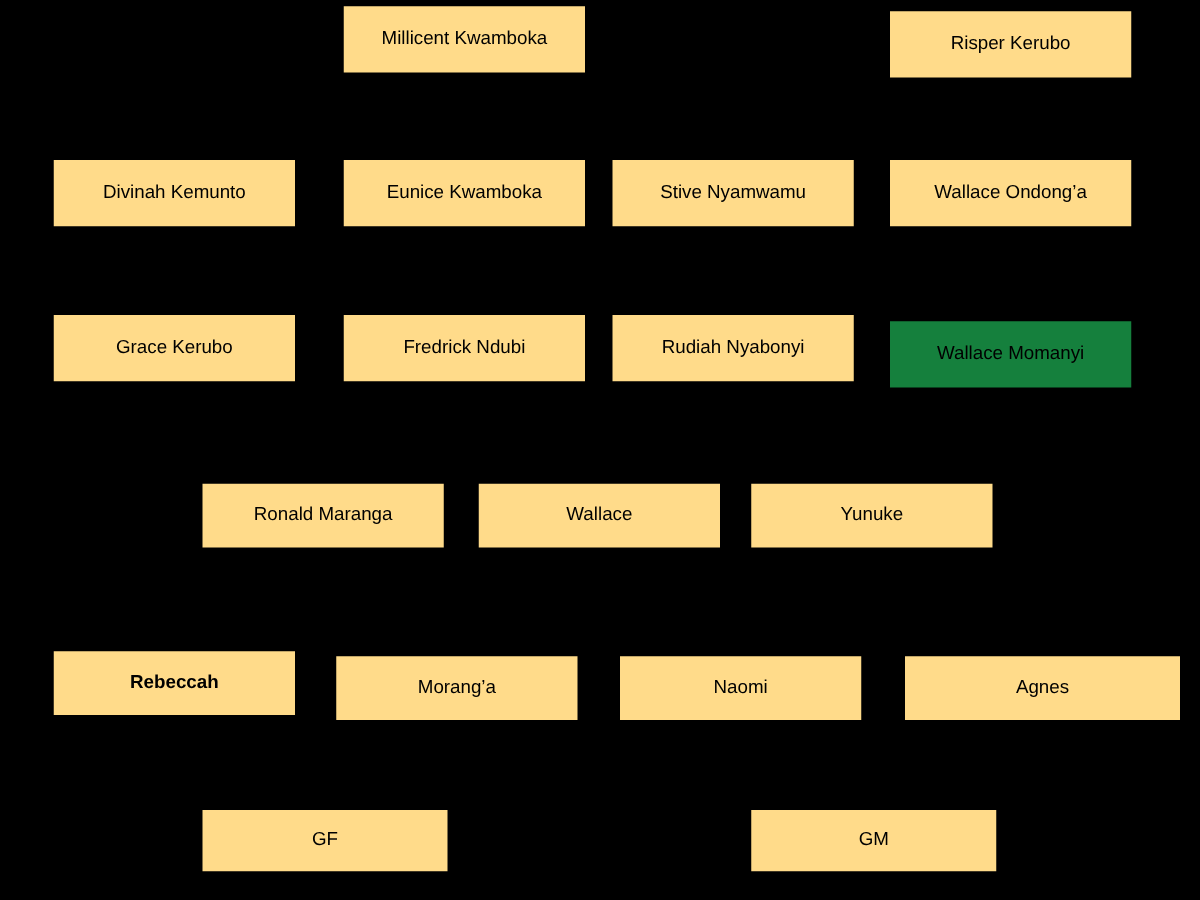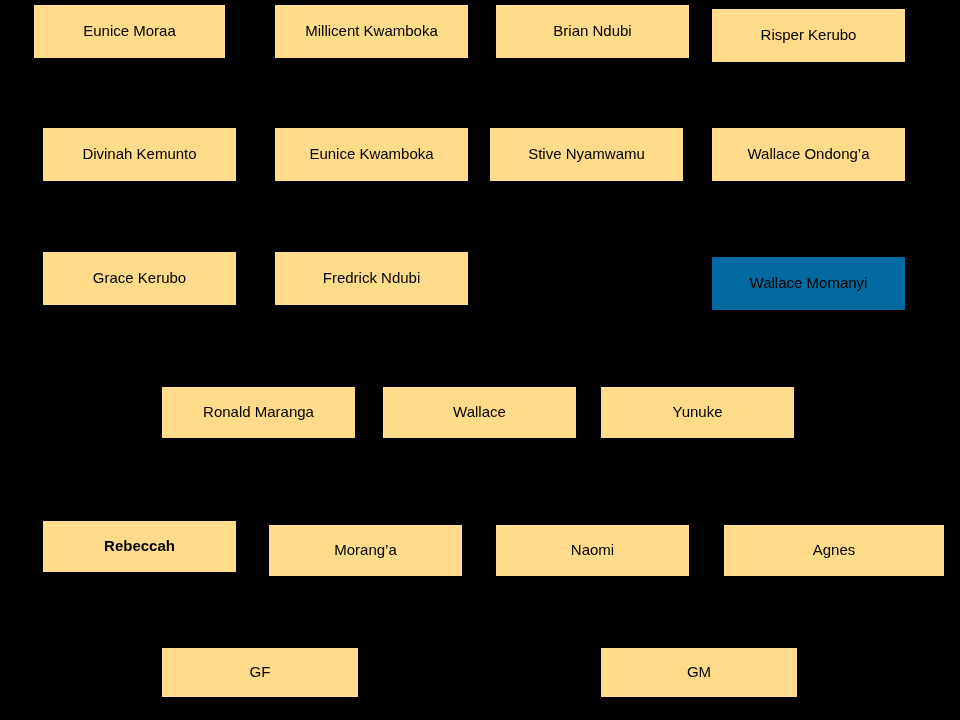--- a/index.html
+++ b/index.html
@@ -31,31 +31,30 @@
     text-align: center;
     box-sizing: border-box;
     line-height: 1.1;
     white-space: nowrap;
   }
 </style>
 </head>
 <body>
 
 <div id="canvas">
-    <div class="node" style="left: 34px; top: 5px; width: 191px; height: 53px; background: rgb(255, 219, 138); color: rgb(0, 0, 0);">Eunice Moraa</div>
     <div class="node" style="left: 275px; top: 5px; width: 193px; height: 53px; background: rgb(255, 219, 138); color: rgb(0, 0, 0);">Millicent Kwamboka</div>
-    <div class="node" style="left: 496px; top: 5px; width: 193px; height: 53px; background: rgb(255, 219, 138); color: rgb(0, 0, 0);">Brian Ndubi</div>
     <div class="node" style="left: 712px; top: 9px; width: 193px; height: 53px; background: rgb(255, 219, 138); color: rgb(0, 0, 0);">Risper Kerubo</div>
     <div class="node" style="left: 43px; top: 128px; width: 193px; height: 53px; background: rgb(255, 219, 138); color: rgb(0, 0, 0);">Divinah Kemunto</div>
     <div class="node" style="left: 275px; top: 128px; width: 193px; height: 53px; background: rgb(255, 219, 138); color: rgb(0, 0, 0);">Eunice Kwamboka</div>
     <div class="node" style="left: 490px; top: 128px; width: 193px; height: 53px; background: rgb(255, 219, 138); color: rgb(0, 0, 0);">Stive Nyamwamu</div>
     <div class="node" style="left: 712px; top: 128px; width: 193px; height: 53px; background: rgb(255, 219, 138); color: rgb(0, 0, 0);">Wallace Ondong’a</div>
     <div class="node" style="left: 43px; top: 252px; width: 193px; height: 53px; background: rgb(255, 219, 138); color: rgb(0, 0, 0);">Grace Kerubo</div>
     <div class="node" style="left: 275px; top: 252px; width: 193px; height: 53px; background: rgb(255, 219, 138); color: rgb(0, 0, 0);">Fredrick Ndubi</div>
-    <div class="node" style="left: 712px; top: 257px; width: 193px; height: 53px; background: #0369a1; color: rgb(0, 0, 0);">Wallace Momanyi</div>
+    <div class="node" style="left: 490px; top: 252px; width: 193px; height: 53px; background: rgb(255, 219, 138); color: rgb(0, 0, 0);">Rudiah Nyabonyi</div>
+    <div class="node" style="left: 712px; top: 257px; width: 193px; height: 53px; background: #15803d; color: rgb(0, 0, 0);">Wallace Momanyi</div>
     <div class="node" style="left: 162px; top: 387px; width: 193px; height: 51px; background: rgb(255, 219, 138); color: rgb(0, 0, 0);">Ronald Maranga</div>
     <div class="node" style="left: 383px; top: 387px; width: 193px; height: 51px; background: rgb(255, 219, 138); color: rgb(0, 0, 0);">Wallace</div>
     <div class="node" style="left: 601px; top: 387px; width: 193px; height: 51px; background: rgb(255, 219, 138); color: rgb(0, 0, 0);">Yunuke</div>
     <div class="node" style="left: 43px; top: 521px; width: 193px; height: 51px; background: rgb(255, 219, 138); color: rgb(0, 0, 0); font-weight: bold;">Rebeccah</div>
     <div class="node" style="left: 269px; top: 525px; width: 193px; height: 51px; background: rgb(255, 219, 138); color: rgb(0, 0, 0);">Morang’a</div>
     <div class="node" style="left: 496px; top: 525px; width: 193px; height: 51px; background: rgb(255, 219, 138); color: rgb(0, 0, 0);">Naomi</div>
     <div class="node" style="left: 724px; top: 525px; width: 220px; height: 51px; background: rgb(255, 219, 138); color: rgb(0, 0, 0);">Agnes</div>
     <div class="node" style="left: 162px; top: 648px; width: 196px; height: 49px; background: rgb(255, 219, 138); color: rgb(0, 0, 0);">GF</div>
     <div class="node" style="left: 601px; top: 648px; width: 196px; height: 49px; background: rgb(255, 219, 138); color: rgb(0, 0, 0);">GM</div>
   </div>

